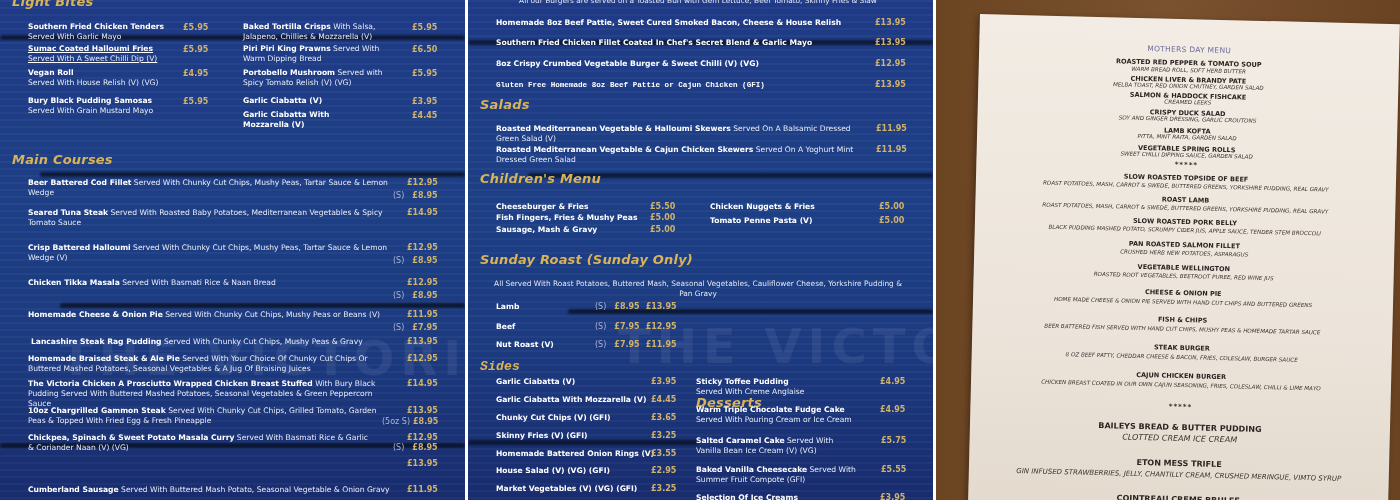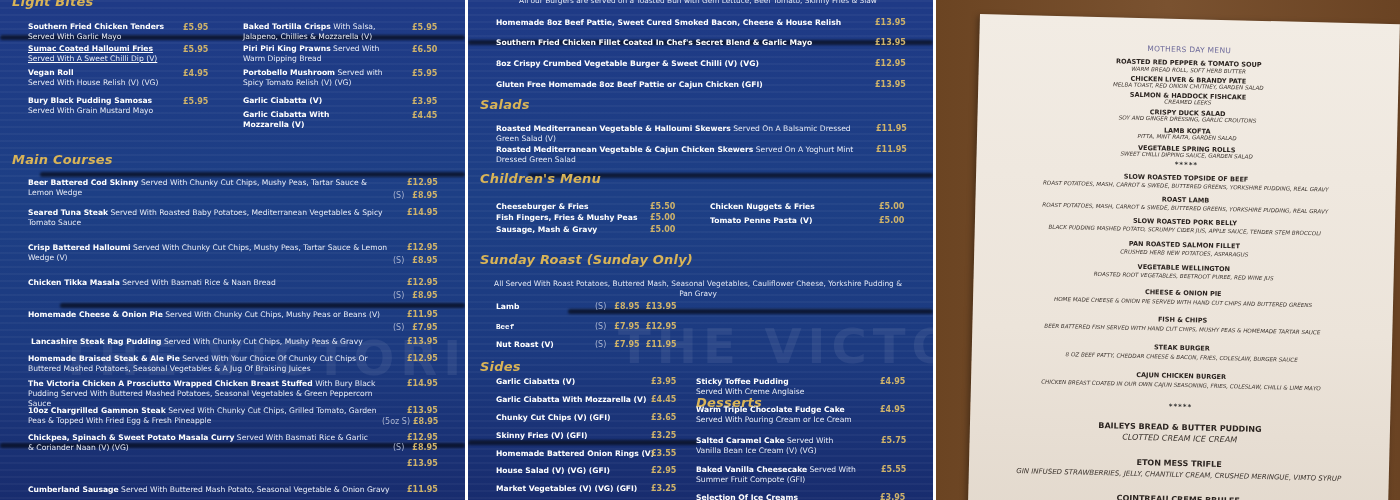--- a/index.html
+++ b/index.html
@@ -103,21 +103,21 @@
   </div>
   <div class="price" style="left:412px;top:97px;">£3.95</div>
 
   <div class="item" style="left:243px;top:110px;width:90px;">
     <b>Garlic Ciabatta With Mozzarella (V)</b>
   </div>
   <div class="price" style="left:412px;top:111px;">£4.45</div>
 
   <div class="heading" style="left:12px;top:152px;">Main Courses</div>
 
-  <div class="item" style="left:28px;top:178px;width:360px;"><b>Beer Battered Cod Skinny</b><span class="desc"> Served With Chunky Cut Chips, Mushy Peas, Tartar Sauce &amp; Lemon Wedge</span></div>
+  <div class="item" style="left:28px;top:178px;width:360px;"><b>Beer Battered Cod Fillet</b><span class="desc"> Served With Chunky Cut Chips, Mushy Peas, Tartar Sauce &amp; Lemon Wedge</span></div>
   <div class="price" style="left:407px;top:178px;">£12.95</div>
   <div class="price" style="left:393px;top:191px;"><span class="small-label">(S)</span><span>£8.95</span></div>
 
   <div class="item" style="left:28px;top:208px;width:360px;"><b>Seared Tuna Steak</b><span class="desc"> Served With Roasted Baby Potatoes, Mediterranean Vegetables &amp; Spicy Tomato Sauce</span></div>
   <div class="price" style="left:407px;top:208px;">£14.95</div>
 
   <div class="item" style="left:28px;top:243px;width:360px;"><b>Crisp Battered Halloumi</b><span class="desc"> Served With Chunky Cut Chips, Mushy Peas, Tartar Sauce &amp; Lemon Wedge (V)</span></div>
   <div class="price" style="left:407px;top:243px;">£12.95</div>
   <div class="price" style="left:393px;top:256px;"><span class="small-label">(S)</span><span>£8.95</span></div>
 
@@ -160,21 +160,21 @@
   <div class="watermark" style="left:150px;top:318px;font-size:48px;">THE VICTORIA</div>
 
   <div class="note" style="left:20px;top:-4px;width:420px;">All our Burgers are served on a Toasted Bun with Gem Lettuce, Beef Tomato, Skinny Fries &amp; Slaw</div>
 
   <div class="item" style="left:28px;top:18px;width:360px;"><b>Homemade 8oz Beef Pattie, Sweet Cured Smoked Bacon, Cheese &amp; House Relish</b></div>
   <div class="price" style="left:407px;top:18px;">£13.95</div>
   <div class="item" style="left:28px;top:38px;width:360px;"><b>Southern Fried Chicken Fillet Coated In Chef's Secret Blend &amp; Garlic Mayo</b></div>
   <div class="price" style="left:407px;top:38px;">£13.95</div>
   <div class="item" style="left:28px;top:59px;width:360px;"><b>8oz  Crispy Crumbed Vegetable Burger &amp; Sweet Chilli (V) (VG)</b></div>
   <div class="price" style="left:407px;top:59px;">£12.95</div>
-  <div class="item" style="left:28px;top:80px;width:360px;"><b>Gluten Free Homemade 8oz Beef Pattie or Cajun Chicken (GFI)</b></div>
+  <div class="item" style="left:28px;top:80px;width:360px;font-family:Liberation Mono, monospace;"><b>Gluten Free Homemade 8oz Beef Pattie or Cajun Chicken (GFI)</b></div>
   <div class="price" style="left:407px;top:80px;">£13.95</div>
 
   <div class="heading" style="left:12px;top:97px;">Salads</div>
   <div class="item" style="left:28px;top:124px;width:365px;"><b>Roasted Mediterranean Vegetable &amp; Halloumi Skewers</b><span class="desc"> Served On A Balsamic Dressed Green Salad (V)</span></div>
   <div class="price" style="left:408px;top:124px;">£11.95</div>
   <div class="item" style="left:28px;top:145px;width:375px;"><b>Roasted Mediterranean Vegetable &amp; Cajun Chicken Skewers</b><span class="desc"> Served On A Yoghurt Mint Dressed Green Salad</span></div>
   <div class="price" style="left:408px;top:145px;">£11.95</div>
 
   <div class="heading" style="left:12px;top:171px;">Children's Menu</div>
   <div class="item" style="left:28px;top:202px;"><b>Cheeseburger &amp; Fries</b></div>
@@ -186,26 +186,26 @@
   <div class="item" style="left:242px;top:202px;"><b>Chicken Nuggets &amp; Fries</b></div>
   <div class="price" style="left:411px;top:202px;">£5.00</div>
   <div class="item" style="left:242px;top:216px;"><b>Tomato Penne Pasta (V)</b></div>
   <div class="price" style="left:411px;top:216px;">£5.00</div>
 
   <div class="heading" style="left:12px;top:252px;">Sunday Roast (Sunday Only)</div>
   <div class="note" style="left:25px;top:279px;width:410px;">All Served With Roast Potatoes, Buttered Mash, Seasonal Vegetables, Cauliflower Cheese, Yorkshire Pudding &amp; Pan Gravy</div>
 
   <div class="item" style="left:28px;top:302px;"><b>Lamb</b></div>
   <div class="price" style="left:127px;top:302px;"><span class="small-label">(S)</span><span style="margin-right:6px;">£8.95</span><span>£13.95</span></div>
-  <div class="item" style="left:28px;top:322px;font-family:Liberation Mono, monospace;"><b>Beef</b></div>
+  <div class="item" style="left:28px;top:322px;"><b>Beef</b></div>
   <div class="price" style="left:127px;top:322px;"><span class="small-label">(S)</span><span style="margin-right:6px;">£7.95</span><span>£12.95</span></div>
   <div class="item" style="left:28px;top:340px;"><b>Nut Roast (V)</b></div>
   <div class="price" style="left:127px;top:340px;"><span class="small-label">(S)</span><span style="margin-right:6px;">£7.95</span><span>£11.95</span></div>
 
-  <div class="heading" style="left:12px;top:359px;">Sides</div>
+  <div class="heading" style="left:12px;top:359px;font-family:Liberation Mono, monospace;">Sides</div>
   <div class="item" style="left:28px;top:377px;"><b>Garlic Ciabatta (V)</b></div>
   <div class="price" style="left:183px;top:377px;">£3.95</div>
   <div class="item" style="left:28px;top:395px;"><b>Garlic Ciabatta With Mozzarella (V)</b></div>
   <div class="price" style="left:183px;top:395px;">£4.45</div>
   <div class="item" style="left:28px;top:413px;"><b>Chunky Cut Chips (V) (GFI)</b></div>
   <div class="price" style="left:183px;top:413px;">£3.65</div>
   <div class="item" style="left:28px;top:431px;"><b>Skinny Fries (V) (GFI)</b></div>
   <div class="price" style="left:183px;top:431px;">£3.25</div>
   <div class="item" style="left:28px;top:449px;"><b>Homemade Battered Onion Rings (V)</b></div>
   <div class="price" style="left:183px;top:449px;">£3.55</div>

